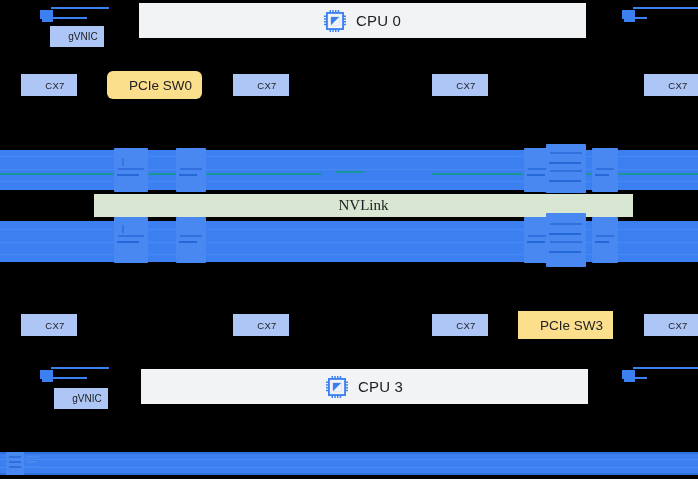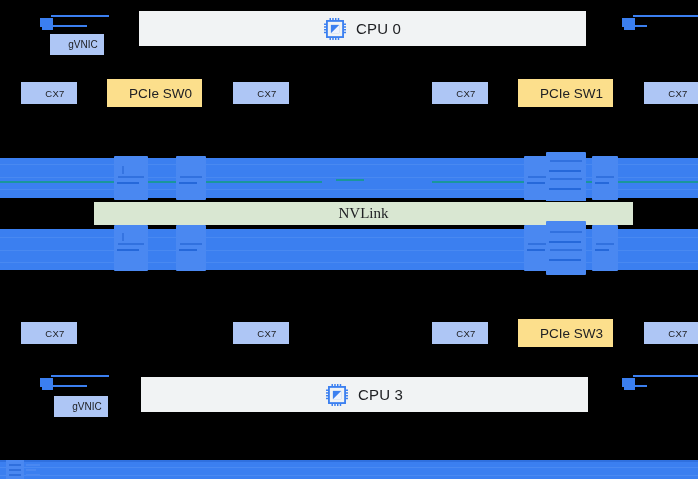--- a/index.html
+++ b/index.html
@@ -1,19 +1,19 @@
 <!DOCTYPE html>
 <html><head>
 <meta charset="utf-8">
 <style>
   html,body{margin:0;padding:0;background:#000;}
   body{width:698px;height:479px;position:relative;overflow:hidden;
        font-family:"Liberation Sans",sans-serif;color:#202124;}
   .canvas{position:absolute;inset:0;width:698px;height:479px;background:#000;}
-  .abs{position:absolute;box-sizing:border-box;margin-top:8px;}
+  .abs{position:absolute;box-sizing:border-box;}
 
   
   .cpu-bar{background:#f1f3f4;display:flex;align-items:center;justify-content:center;gap:10px;}
   .cpu-label{font-size:15px;color:#202124;letter-spacing:.2px;}
   .cpu-icon{width:22px;height:22px;display:block;}
 
   
   .node{display:flex;align-items:center;justify-content:center;text-align:center;padding-left:12px;}
   .cx7{background:#aec6f5;color:#202124;font-size:9.5px;letter-spacing:.3px;}
   .pcie{background:#fcdf8c;color:#202124;font-size:13.5px;}
@@ -99,35 +99,32 @@
   </div>
 
   <div class="abs node gvnic" style="left:50px;top:26px;width:54px;height:21px;">
     <span>gVNIC</span>
   </div>
 
   <div class="abs node cx7" style="left:21px;top:74px;width:56px;height:22px;">
     <span>CX7</span>
   </div>
 
-  <div class="abs node pcie" style="left:107px;top:71px;width:95px;height:28px;">
+  <div class="abs node pcie" style="left:107px;top:71px;width:95px;height:28px;border-radius:6px;">
     <span>PCIe SW0</span>
   </div>
 
   <div class="abs node cx7" style="left:233px;top:74px;width:56px;height:22px;">
     <span>CX7</span>
   </div>
 
   <div class="abs node cx7" style="left:432px;top:74px;width:56px;height:22px;">
     <span>CX7</span>
   </div>
 
-  <div class="abs node pcie" style="left:518px;top:71px;width:95px;height:28px;">
-    <span>PCIe SW1</span>
-  </div>
 
   <div class="abs node cx7" style="left:644px;top:74px;width:56px;height:22px;">
     <span>CX7</span>
   </div>
 
   <div class="abs band" style="left:0px;top:150px;width:698px;height:40px;">
     <span class="hair" style="top:6px;"></span>
     <span class="hair" style="top:19px;"></span>
     <span class="hair" style="top:31px;"></span>
     <span class="teal" style="left:0px;top:23px;width:322px;"></span>

